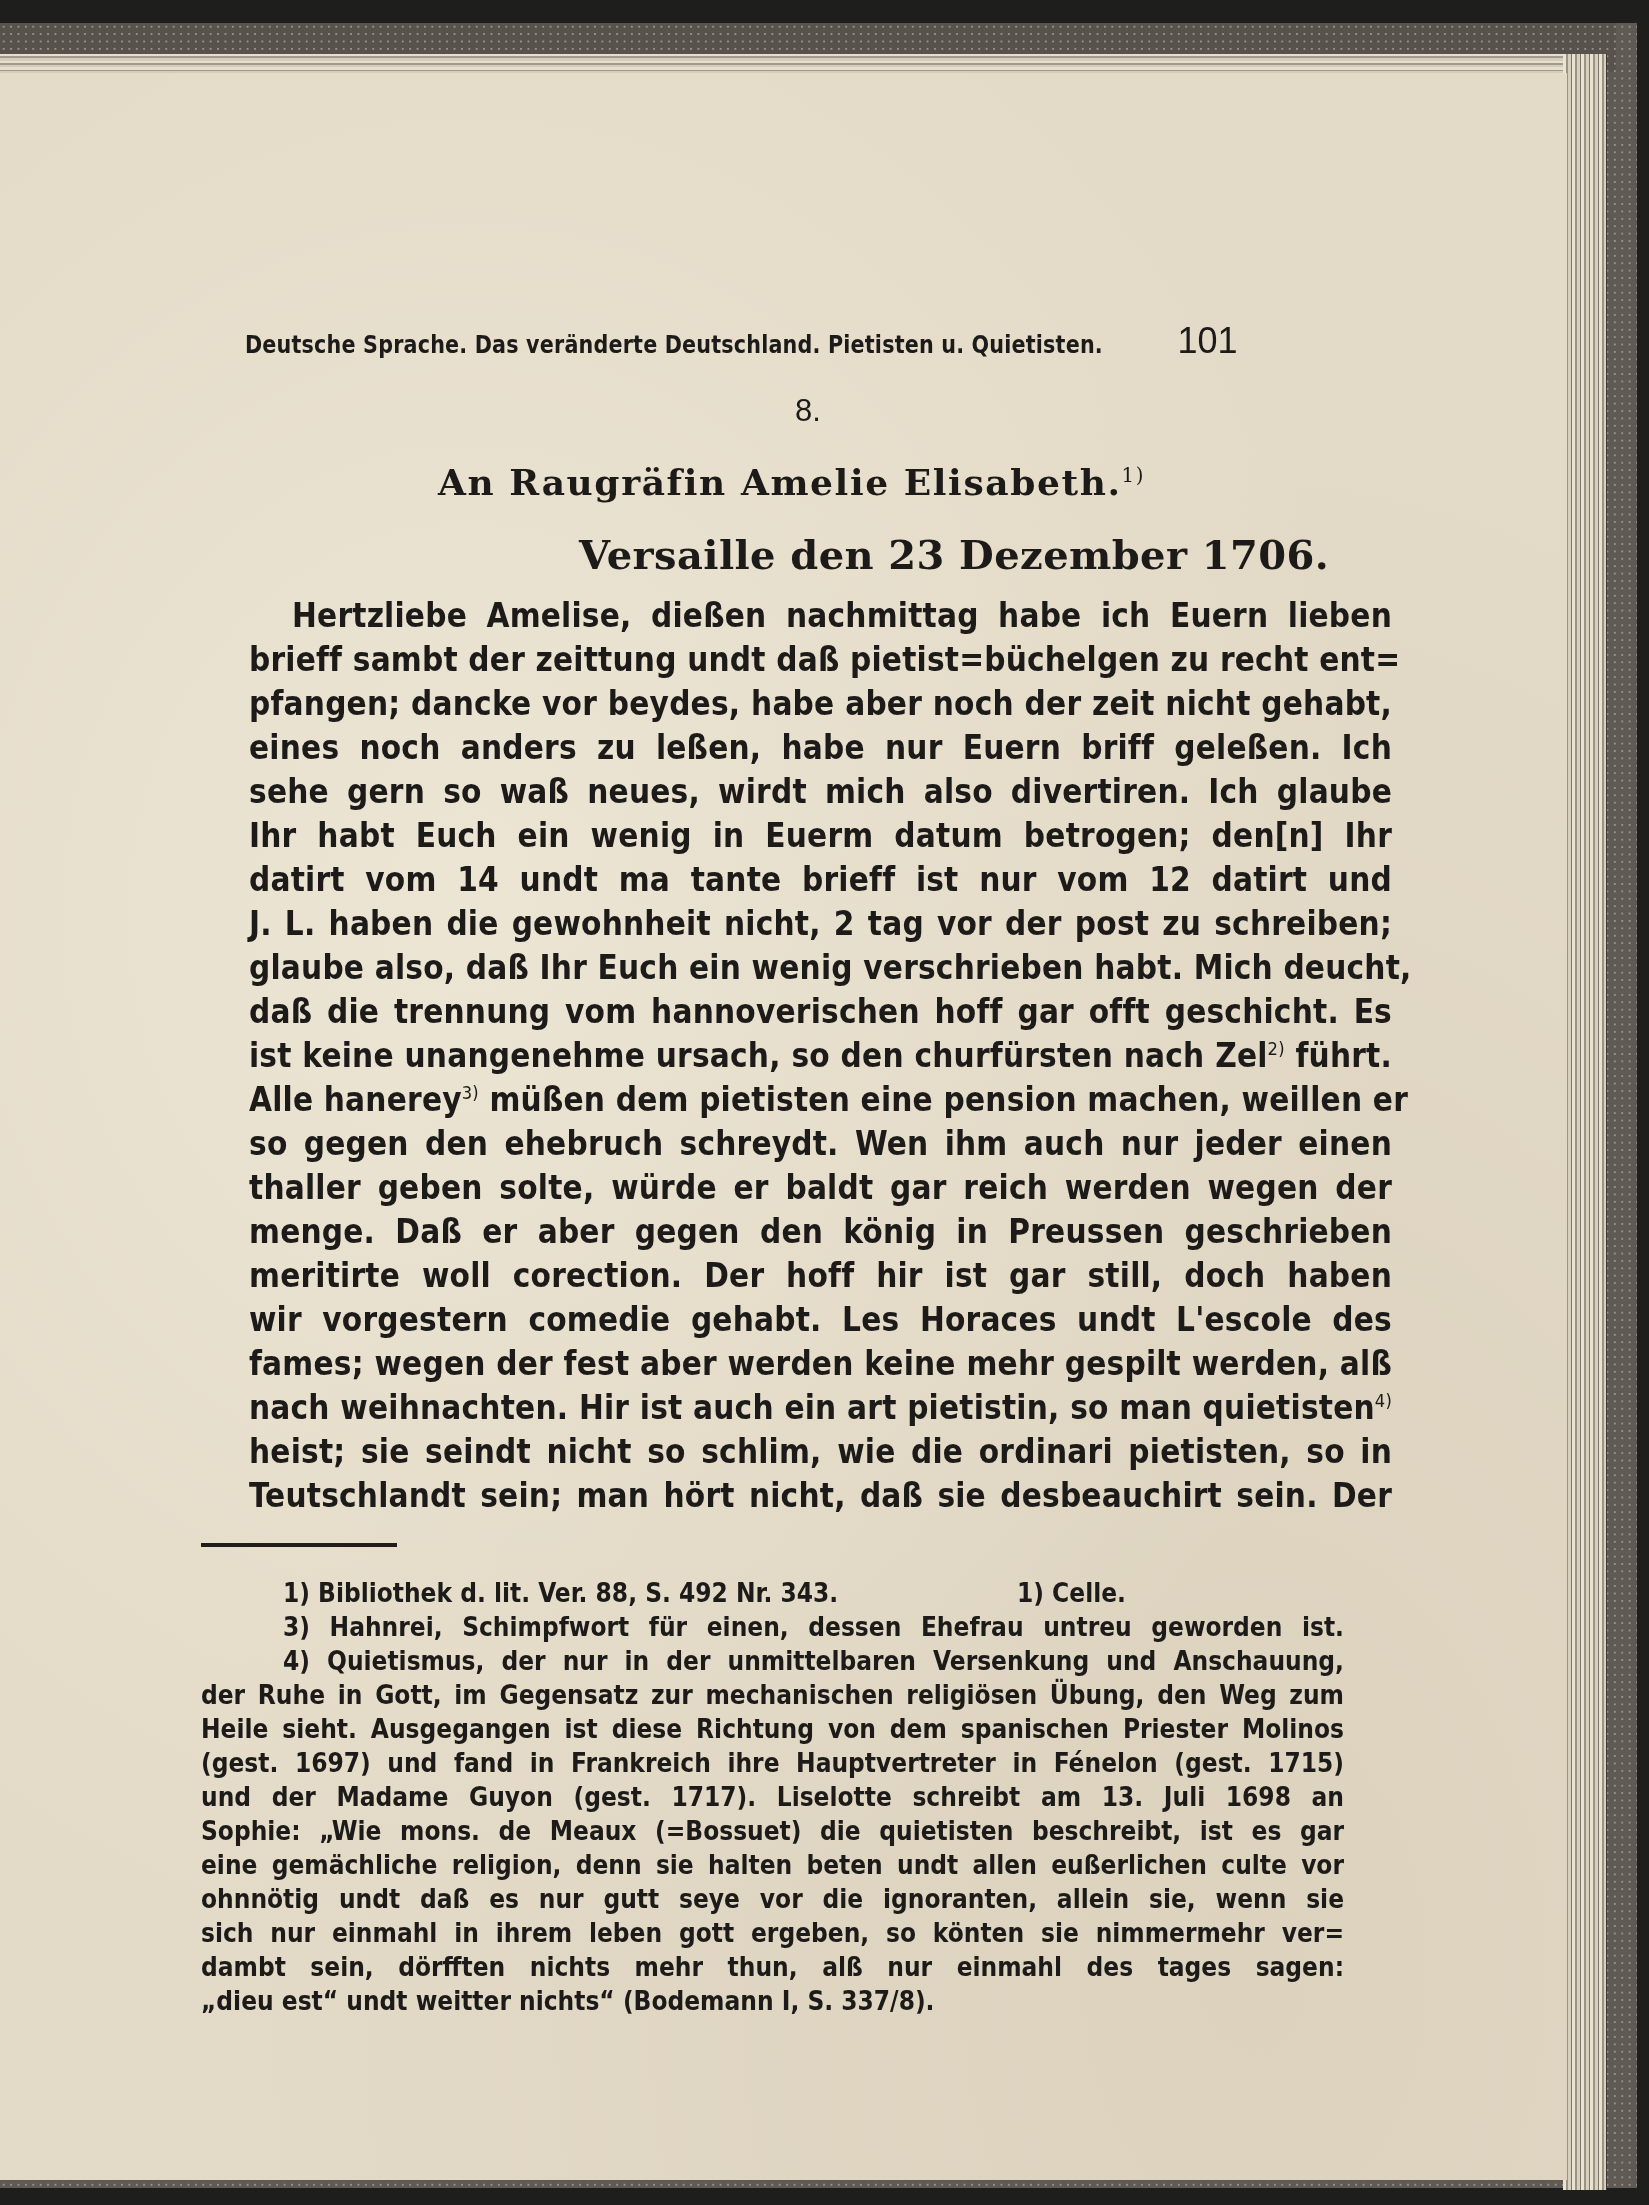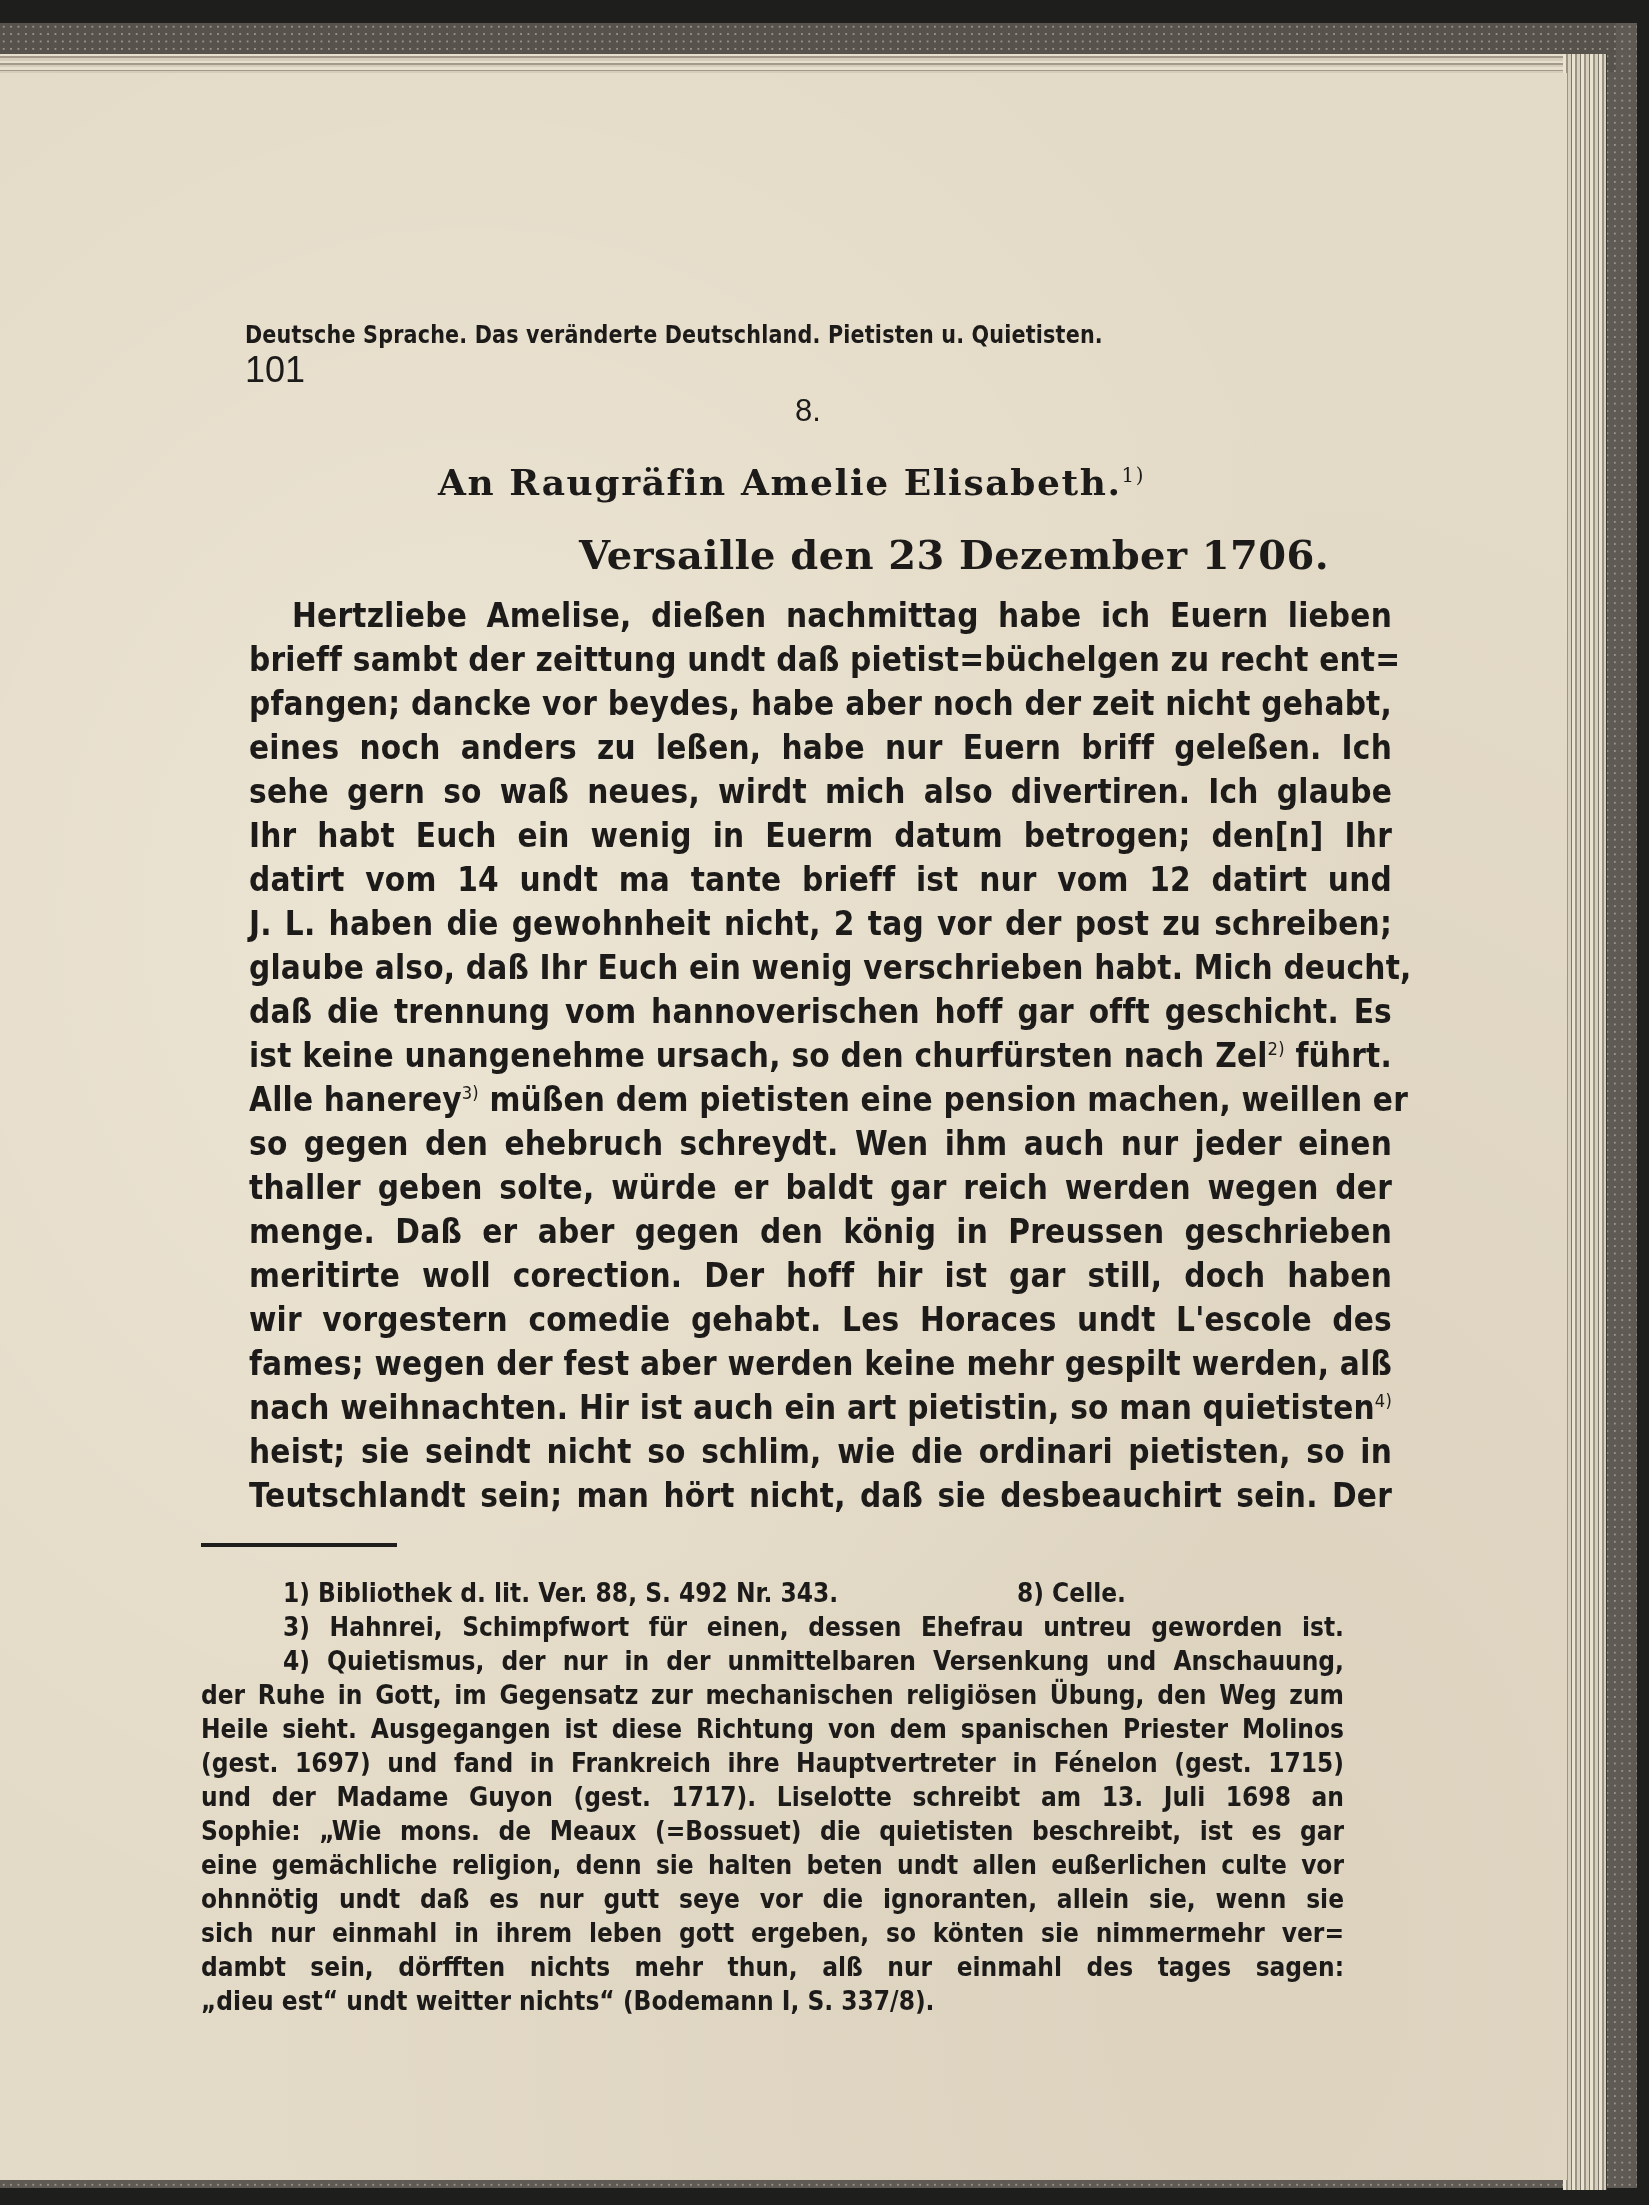--- a/index.html
+++ b/index.html
@@ -40,21 +40,21 @@
       position: absolute; left: 0; top: 73px; width: 1567px; height: 2107px;
       background: #e3dac7;
       background-image:
         radial-gradient(ellipse at 30% 40%, rgba(255,250,235,0.35), transparent 60%),
         radial-gradient(ellipse at 80% 90%, rgba(200,188,165,0.25), transparent 60%);
       border-bottom-left-radius: 0 0;
       color: #1c1b19;
     }
     .running-head {
       position: absolute; left: 245px; top: 247px; width: 1099px;
-      display: flex; justify-content: flex-start; align-items: baseline; flex-direction: column;
+      display: flex; justify-content: flex-start; align-items: baseline;
     }
     .running-head .title {
       font-size: 25px; letter-spacing: 0.2px; font-weight: bold;
       font-family: "DejaVu Sans Condensed", "DejaVu Sans", sans-serif;
       transform: scaleX(0.92); transform-origin: left;
     }
     .running-head .page-num {
       font-family: "Liberation Sans", sans-serif; font-size: 36px;
     }
     .letter-num {
@@ -150,21 +150,21 @@
     <span class="line"><span>nach weihnachten. Hir ist auch ein art pietistin, so man quietisten</span><sup>4)</sup></span>
     <span class="line">heist; sie seindt nicht so schlim, wie die ordinari pietisten, so in</span>
     <span class="line">Teutschlandt sein; man hört nicht, daß sie desbeauchirt sein. Der</span>
   </div>
 
   <div class="rule"></div>
 
   <div class="footnotes">
     <div class="fn-row">
       <span class="fn-a">1) Bibliothek d. lit. Ver. 88, S. 492 Nr. 343.</span>
-      <span class="fn-b">8) Celle.</span>
+      <span class="fn-b">1) Celle.</span>
     </div>
     <span class="line indent">3) Hahnrei, Schimpfwort für einen, dessen Ehefrau untreu geworden ist.</span>
     <span class="line indent">4) Quietismus, der nur in der unmittelbaren Versenkung und Anschauung,</span>
     <span class="line">der Ruhe in Gott, im Gegensatz zur mechanischen religiösen Übung, den Weg zum</span>
     <span class="line">Heile sieht. Ausgegangen ist diese Richtung von dem spanischen Priester Molinos</span>
     <span class="line">(gest. 1697) und fand in Frankreich ihre Hauptvertreter in Fénelon (gest. 1715)</span>
     <span class="line">und der Madame Guyon (gest. 1717). Liselotte schreibt am 13. Juli 1698 an</span>
     <span class="line">Sophie: „Wie mons. de Meaux (=Bossuet) die quietisten beschreibt, ist es gar</span>
     <span class="line">eine gemächliche religion, denn sie halten beten undt allen eußerlichen culte vor</span>
     <span class="line">ohnnötig undt daß es nur gutt seye vor die ignoranten, allein sie, wenn sie</span>

